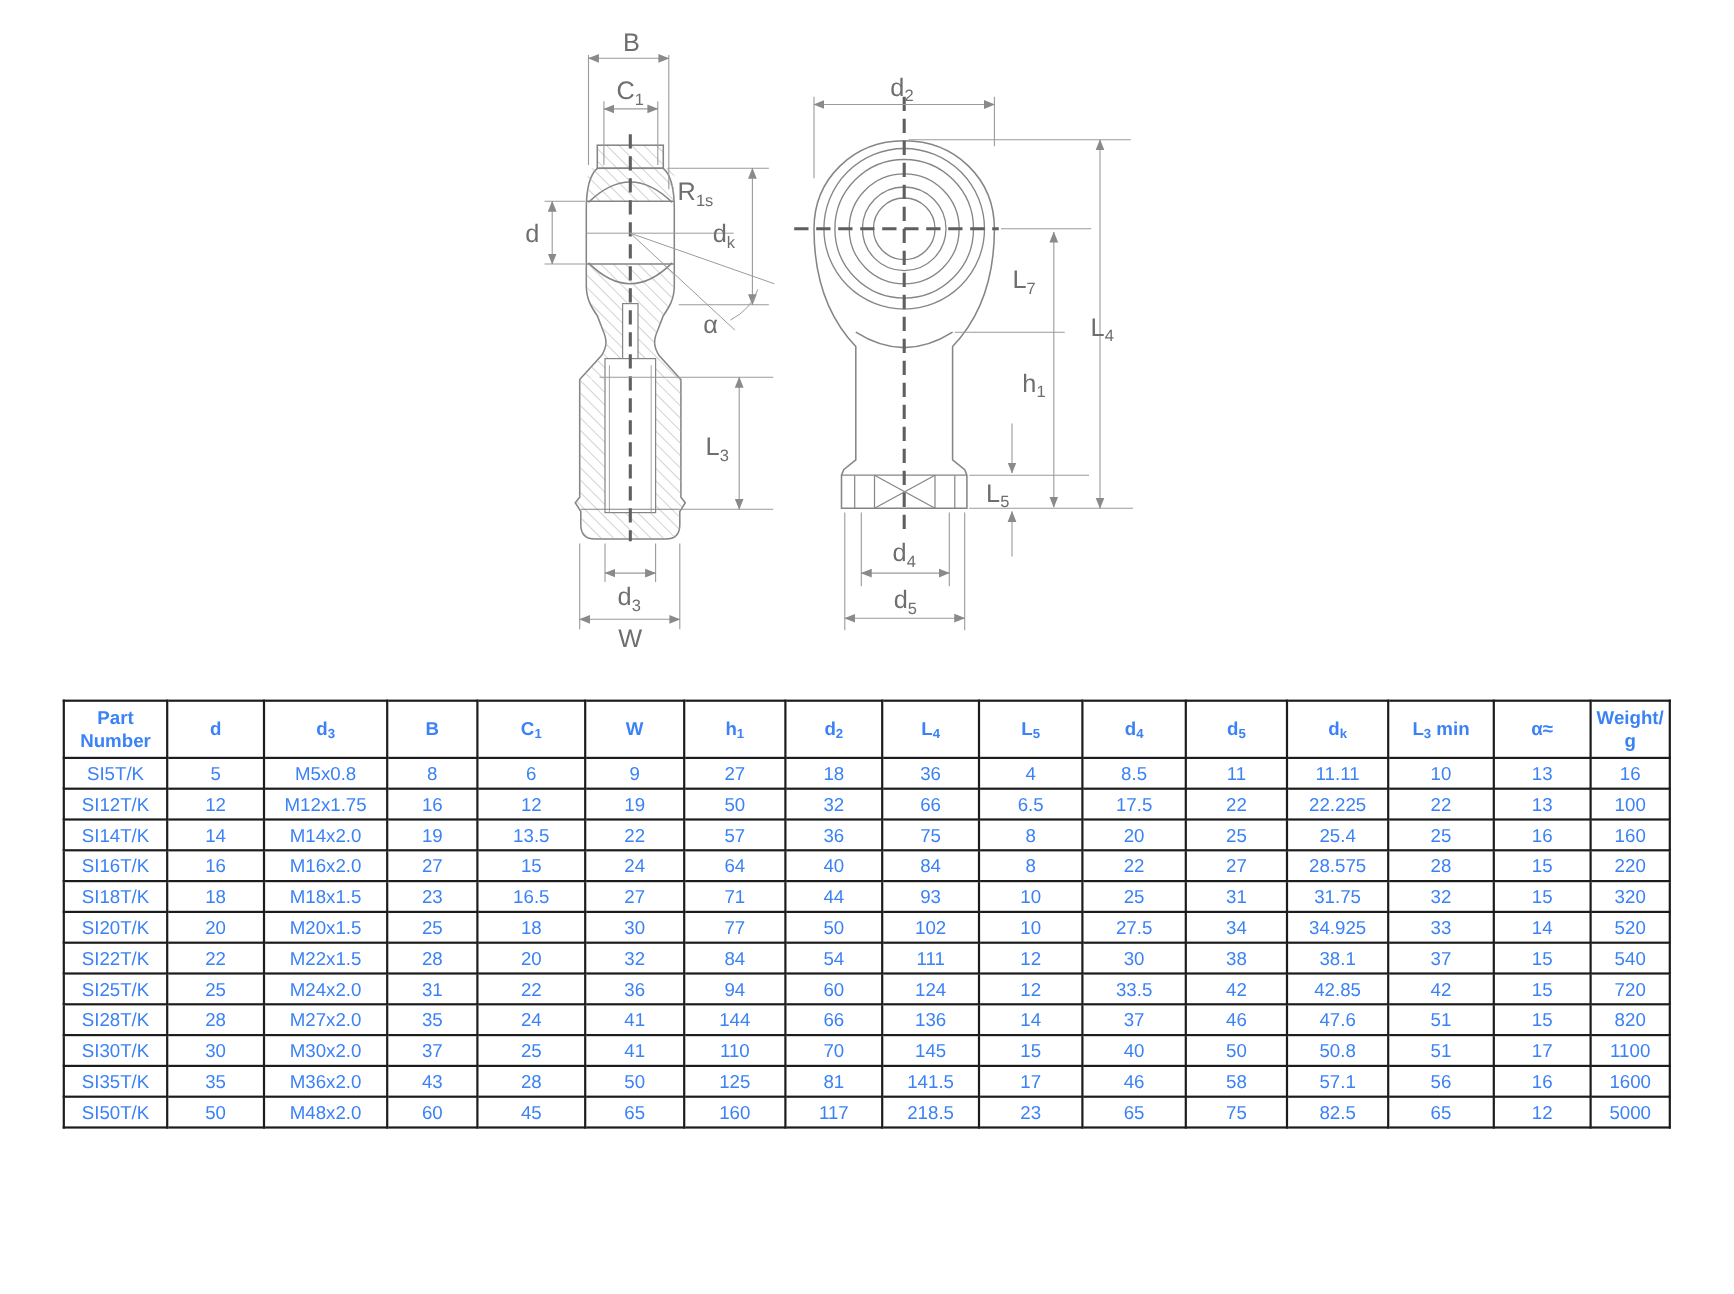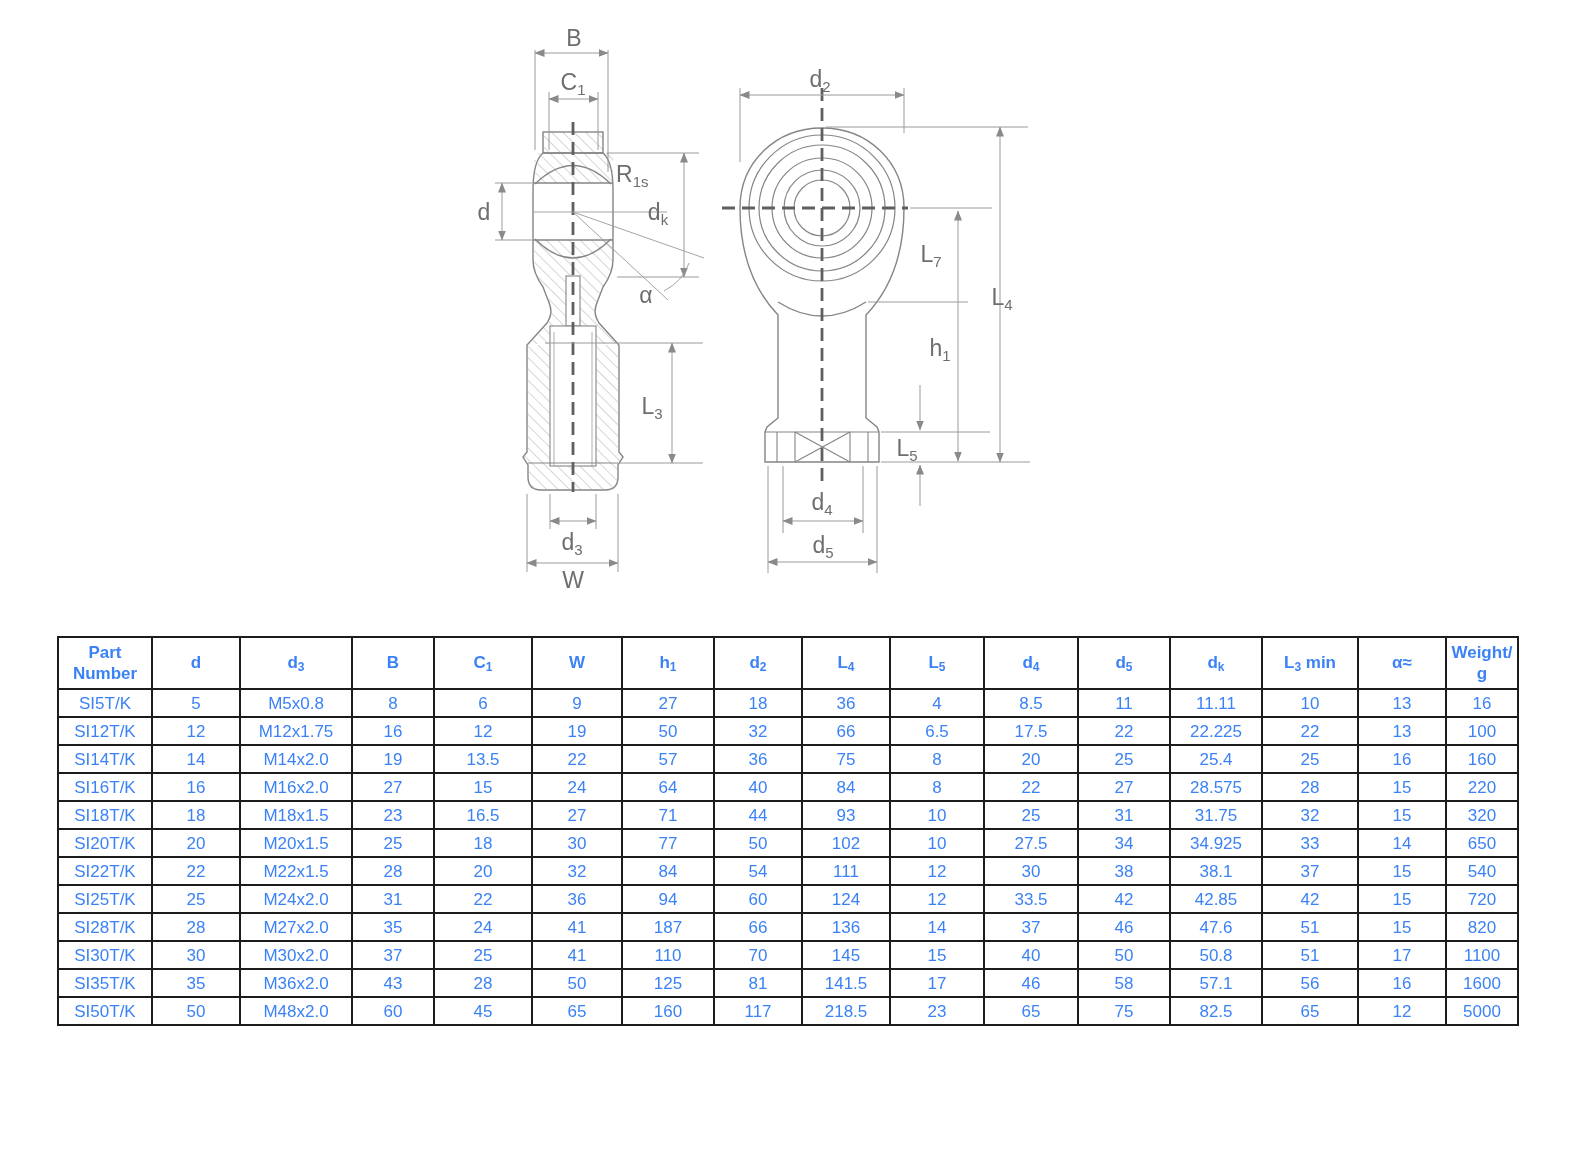--- a/index.html
+++ b/index.html
@@ -327,21 +327,21 @@
         <td>30</td>
         <td>77</td>
         <td>50</td>
         <td>102</td>
         <td>10</td>
         <td>27.5</td>
         <td>34</td>
         <td>34.925</td>
         <td>33</td>
         <td>14</td>
-        <td>650</td>
+        <td>520</td>
       </tr>
       <tr>
         <td>SI22T/K</td>
         <td>22</td>
         <td>M22x1.5</td>
         <td>28</td>
         <td>20</td>
         <td>32</td>
         <td>84</td>
         <td>54</td>
@@ -372,21 +372,21 @@
         <td>15</td>
         <td>720</td>
       </tr>
       <tr>
         <td>SI28T/K</td>
         <td>28</td>
         <td>M27x2.0</td>
         <td>35</td>
         <td>24</td>
         <td>41</td>
-        <td>187</td>
+        <td>144</td>
         <td>66</td>
         <td>136</td>
         <td>14</td>
         <td>37</td>
         <td>46</td>
         <td>47.6</td>
         <td>51</td>
         <td>15</td>
         <td>820</td>
       </tr>

